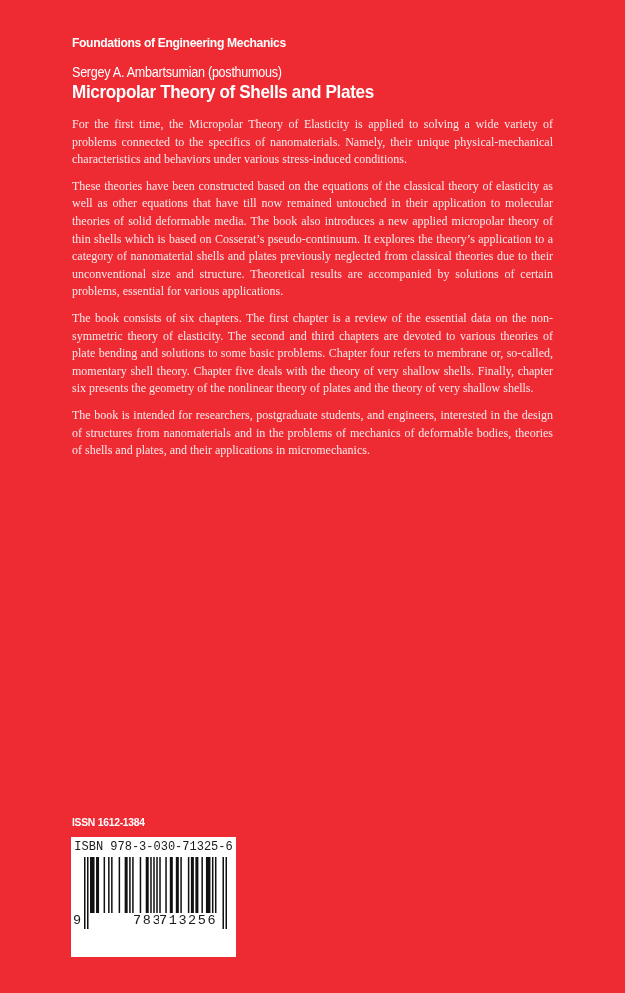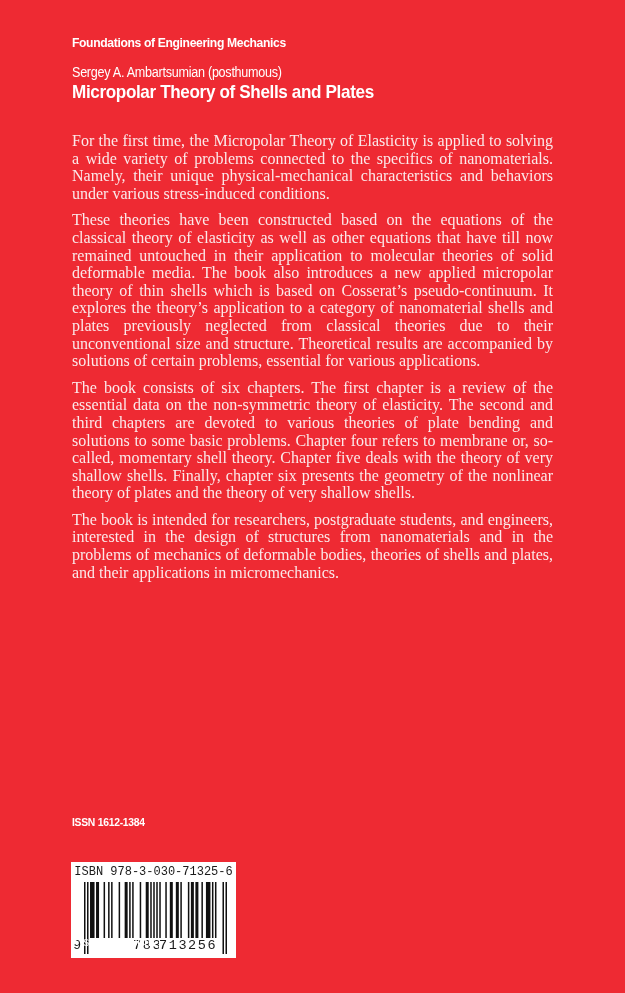--- a/index.html
+++ b/index.html
@@ -42,24 +42,24 @@
       font-weight: bold;
       font-size: 19px;
       letter-spacing: -0.4px;
       transform: scaleX(0.9);
       transform-origin: left top;
       white-space: nowrap;
     }
     .blurb {
       position: absolute;
       left: 72px;
-      top: 132px;
+      top: 116px;
       width: 481px;
       font-family: "Liberation Serif", serif;
-      font-size: 16px;
+      font-size: 12px;
       line-height: 17.6px;
       color: #fbe9ea;
       text-align: justify;
     }
     .blurb p {
       margin: 0 0 9px 0;
     }
     .issn {
       position: absolute;
       left: 72px;
@@ -68,23 +68,23 @@
       font-weight: bold;
       font-size: 11.5px;
       letter-spacing: -0.3px;
       transform: scaleX(0.9);
       transform-origin: left top;
       white-space: nowrap;
     }
     .barcode-box {
       position: absolute;
       left: 71px;
-      top: 862px;
+      top: 837px;
       width: 165px;
-      height: 96px;
+      height: 120px;
       background: #ffffff;
     }
     .isbn-text {
       position: absolute;
       left: 0;
       top: 3px;
       width: 165px;
       text-align: center;
       font-family: "Liberation Mono", monospace;
       font-size: 12px;

